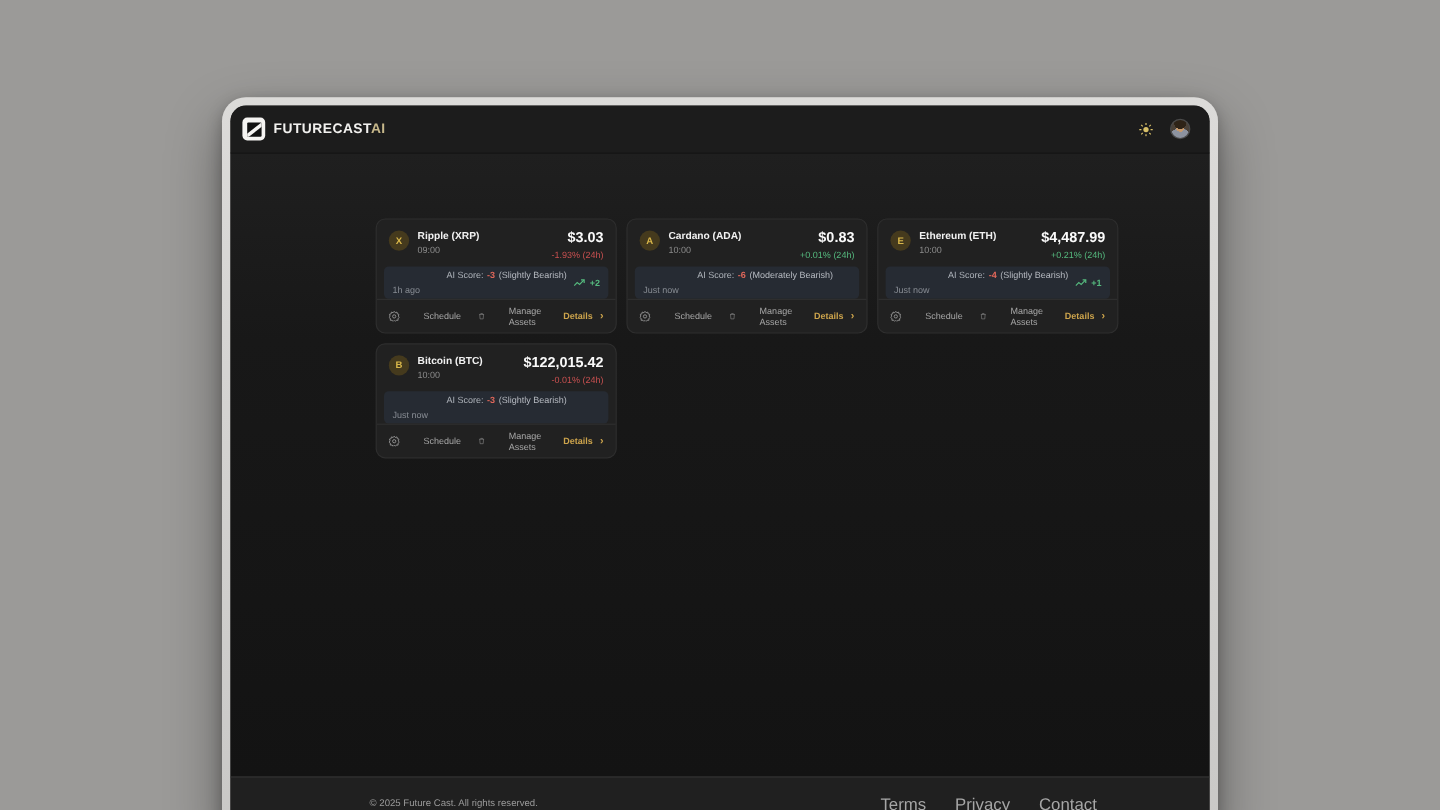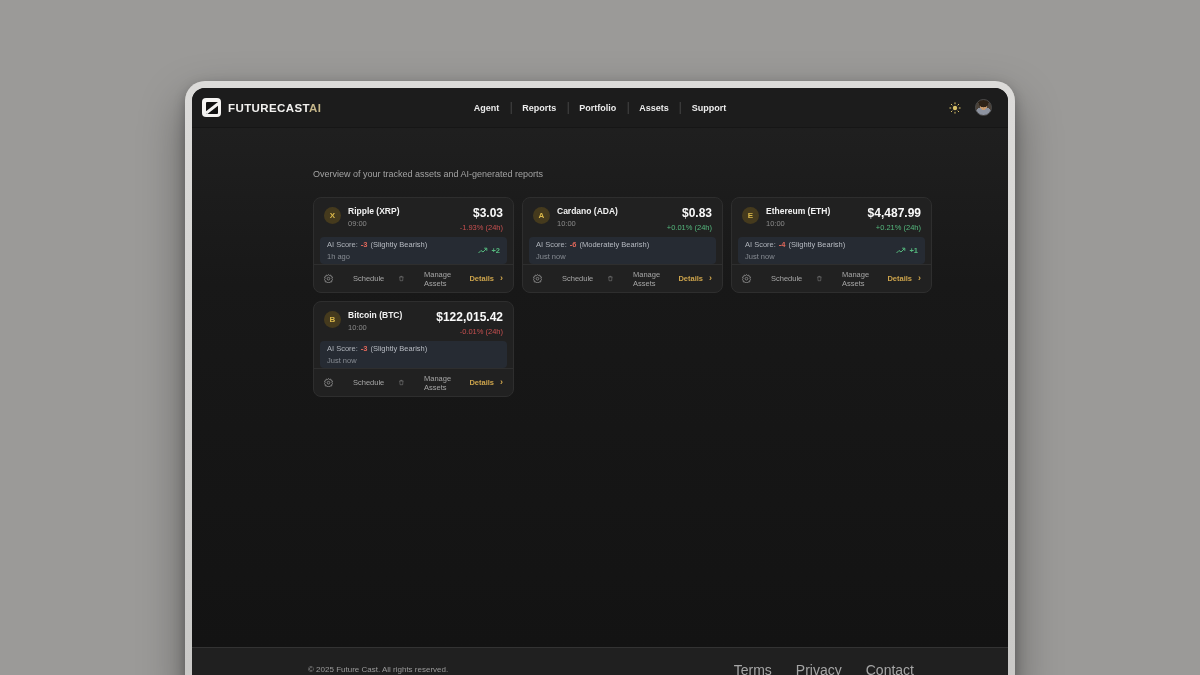--- a/index.html
+++ b/index.html
@@ -93,21 +93,21 @@
   .price-block { margin-left: auto; text-align: right; }
   .price { font-size: 12px; font-weight: bold; color: #fafafa; }
   .change { font-size: 7.5px; margin-top: 3px; }
   .neg { color: #c85050; }
   .pos { color: #55b97e; }
   .ai-strip {
     margin: 5px -4px 0; background: #262b33; border-radius: 4px;
     padding: 4px 7px; display: flex; justify-content: space-between; align-items: center;
     min-height: 25px;
   }
-  .ai-line1 { font-size: 7.5px; color: #c6cad1; }
+  .ai-line1 { font-size: 7.5px; color: #c6cad1; margin-left: 45px; }
   .ai-label { color: #aeb3ba; }
   .ai-value { color: #e0675a; font-weight: bold; margin: 0 3px; }
   .ai-sentiment { color: #b7bbc2; }
   .ai-updated { font-size: 7.5px; color: #878c93; margin-top: 3px; }
   .trend { display: flex; align-items: center; gap: 3px; color: #55b97e; font-size: 7.5px; font-weight: bold; }
   .card-footer {
     margin: auto -10px 0; height: 30px;
     border-top: 1px solid #2e2e2e;
     display: flex; align-items: center; gap: 15px; padding: 0 10px;
   }
@@ -132,27 +132,20 @@
 <div class="device">
   <div class="app">
 
     <header class="app-header">
       <div class="brand">
         <span class="brand-icon">
             <span class="brand-glyph"></span>
           </span>
         <span class="brand-name"><span>FUTURECAST</span><span class="accent">AI</span></span>
       </div>
-      <ul class="nav">
-        <li>Agent</li>
-        <li>Reports</li>
-        <li>Portfolio</li>
-        <li>Assets</li>
-        <li>Support</li>
-      </ul>
       <div class="header-right">
         <span class="sun-btn">
           <svg width="12" height="12" viewBox="0 0 12 12">
             <circle cx="6" cy="6" r="2.2" fill="#d8c068"></circle>
             <g stroke="#d8c068" stroke-width="1">
               <line x1="6" y1="0.4" x2="6" y2="2.2"></line>
                 <line x1="6" y1="9.8" x2="6" y2="11.6"></line>
               <line x1="0.4" y1="6" x2="2.2" y2="6"></line>
                 <line x1="9.8" y1="6" x2="11.6" y2="6"></line>
               <line x1="2" y1="2" x2="3.3" y2="3.3"></line>
@@ -161,21 +154,20 @@
                 <line x1="3.3" y1="8.7" x2="2" y2="10"></line>
             </g>
           </svg>
         </span>
         <span class="avatar"></span>
       </div>
     </header>
 
     <main class="app-main">
       <div class="container">
-        <p class="page-subtitle">Overview of your tracked assets and AI-generated reports</p>
 
         <div class="cards">
 
           <div class="card">
             <div class="card-head">
               <span class="coin-avatar">X</span>
               <div>
                 <div class="coin-name">Ripple (XRP)</div>
                 <div class="coin-time">09:00</div>
               </div>

